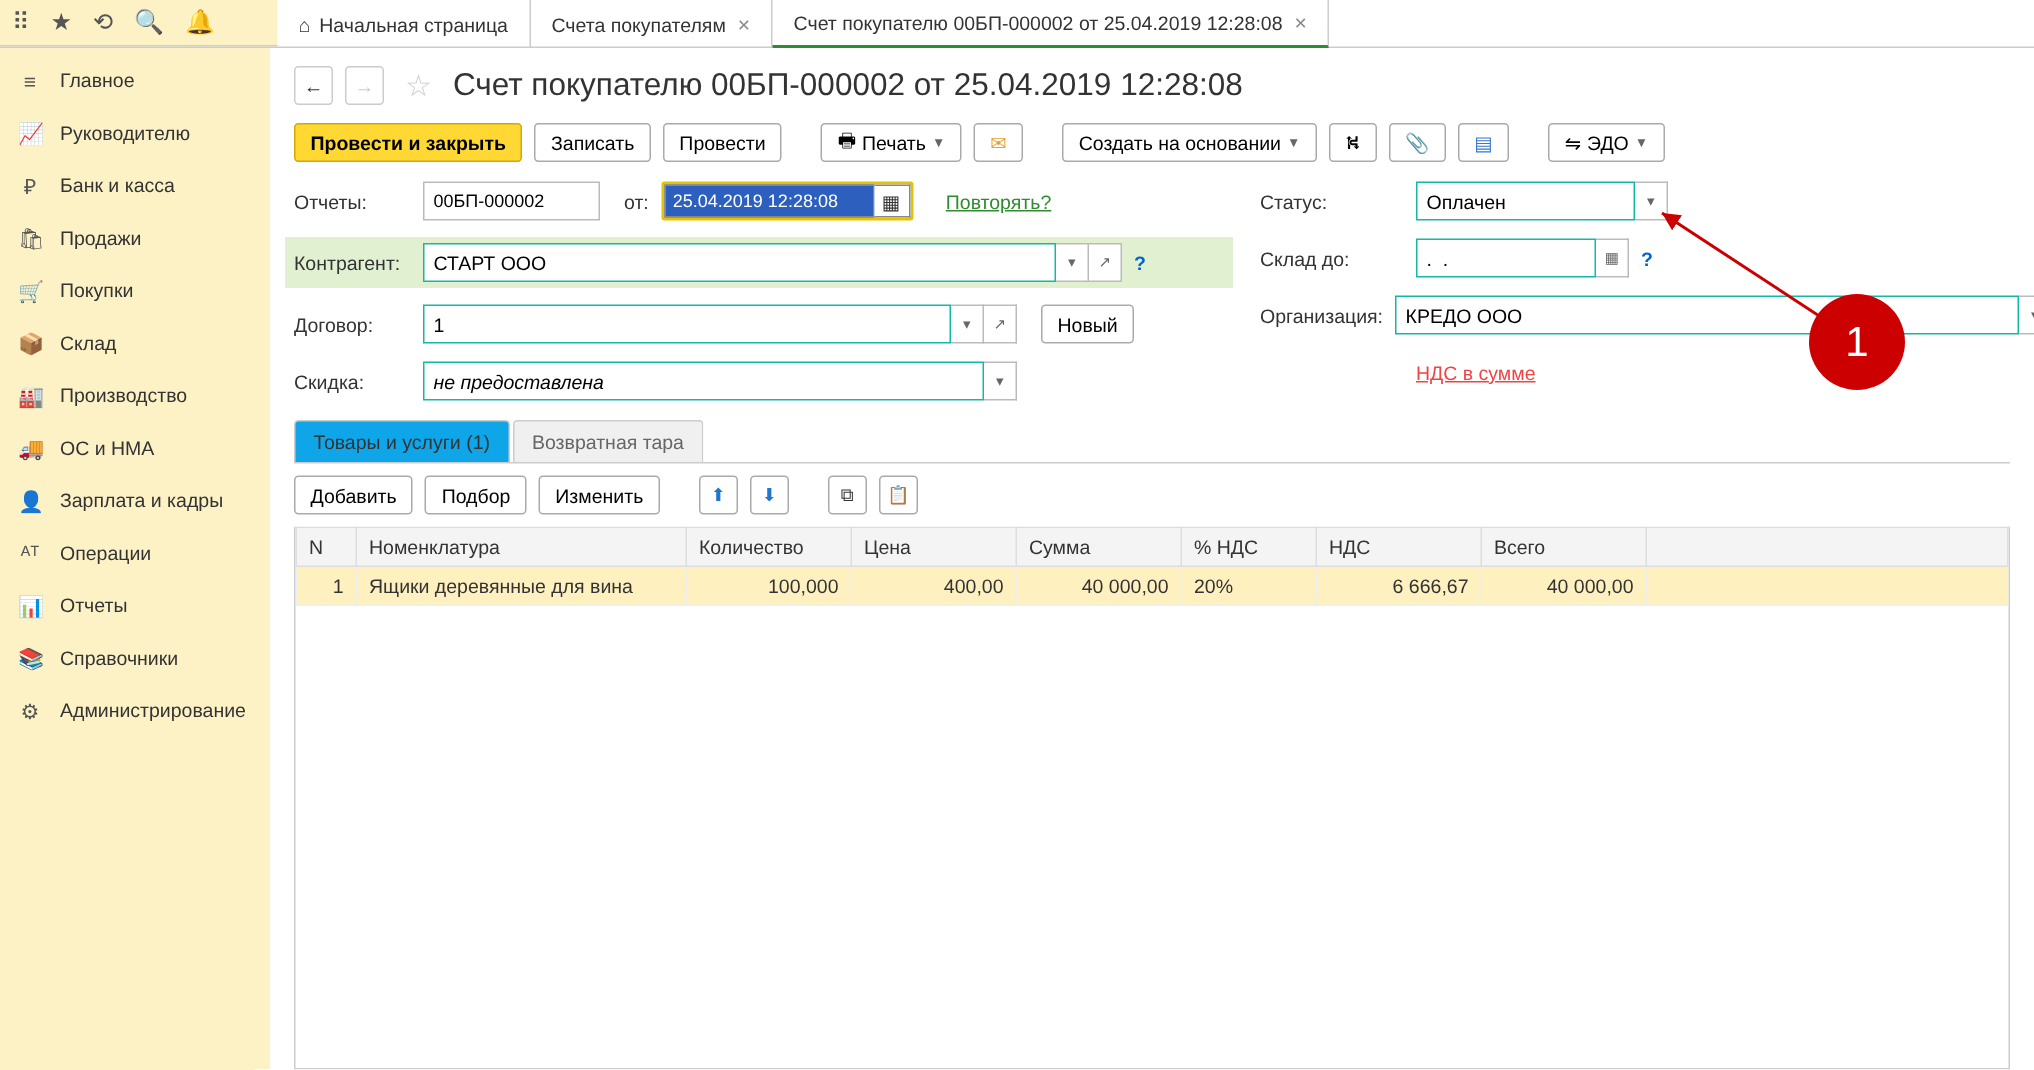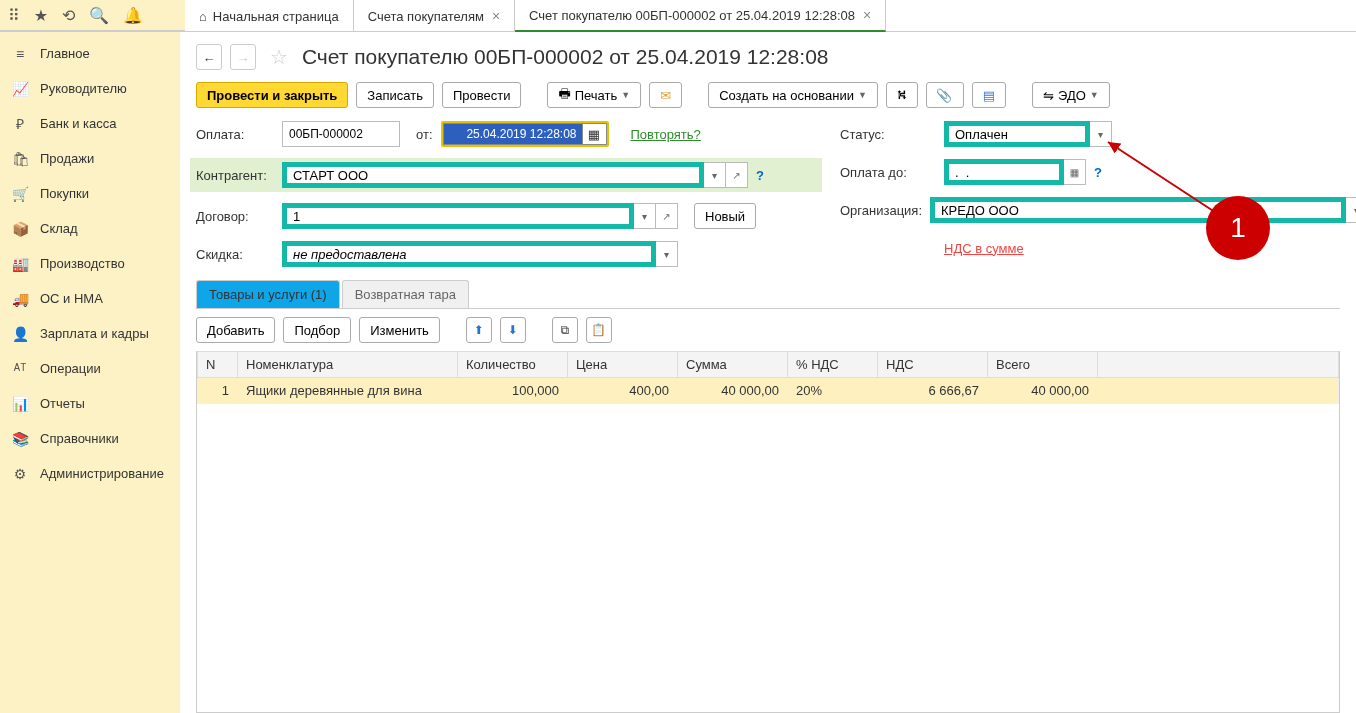--- a/index.html
+++ b/index.html
@@ -38,26 +38,26 @@
 
 
 .form-area { display: flex; gap: 24px; margin-bottom: 8px;}
 .form-col { display: flex; flex-direction: column; gap: 10px; }
 .form-row { display: flex; align-items: center; gap: 8px; min-height: 28px;}
 .lbl { width: 78px; color: #333;}
 .lbl2 { width: 96px;}
 .input { height: 26px; border: 1px solid #bbb; padding: 0 6px; background: #fff; font-size: 12px;}
 .input.num { width: 118px;}
 .date-wrap { display:flex; border: 2px solid #e6c300; border-radius: 2px; }
-.date-wrap input { border: 1px solid #888; background: #2d5fbf; color: #fff; height: 22px; padding: 0 5px; width: 140px; font-size: 12px; text-align: right;}
+.date-wrap input { border: 1px solid #888; background: #2d5fbf; color: #fff; height: 22px; padding: 0 5px; width: 140px; font-size: 12px;}
 .date-wrap .cal { width: 24px; border:1px solid #888; border-left:none; display:flex;align-items:center;justify-content:center; background:#fff;}
 .link { color: #ef4444; text-decoration: underline; cursor: pointer; }
 .help { color: #0066cc; cursor: pointer; font-weight: bold;}
 .combo { display: flex; }
-.combo input { border: 5px solid #14b8a6; height: 26px; padding: 0 6px; font-size:13px;}
+.combo input { border: 1px solid #14b8a6; height: 26px; padding: 0 6px; font-size:13px;}
 .combo .cbtn { width: 22px; height: 26px; border: 1px solid #bbb; border-left: none; background: #fff; display:flex;align-items:center;justify-content:center; font-size:10px; cursor:pointer; color:#666;}
 .row-highlight { background: #e0f0d0; padding: 4px 6px; margin: 0 -6px;}
 .form-left { flex: 0 0 620px;}
 
 
 .doc-tabs { display: flex; border-bottom: 1px solid #ccc; margin-top: 4px;}
 .doc-tab { padding: 6px 12px; border: 1px solid #ccc; border-bottom: none; background: #0ea5e9; cursor: pointer; margin-right: 2px; border-radius: 3px 3px 0 0;}
 .doc-tab.inactive { background: #f0f0f0; color: #666;}
 
 
@@ -198,21 +198,21 @@
         <button class="btn">
             <span>⇋</span> 
             <span>ЭДО</span>
             <small class="arrow">▼</small>
           </button>
       </div>
 
       <div class="form-area">
         <div class="form-col form-left">
           <div class="form-row">
-            <span class="lbl">Оплата:</span>
+            <span class="lbl">Отчеты:</span>
             <input class="input num" value="00БП-000002" style="">
             <span style="margin-left:8px">от:</span>
             <span class="date-wrap">
               <input value="25.04.2019 12:28:08" style="">
               <span class="cal">▦</span>
             </span>
             <span class="link" style="margin-left:14px; color:#2e8b2e">Повторять?</span>
           </div>
           <div class="form-row row-highlight">
             <span class="lbl">Контрагент:</span>
@@ -243,21 +243,21 @@
 
         <div class="form-col" style="margin-left:auto; width:500px">
           <div class="form-row">
             <span class="lbl2">Статус:</span>
             <div class="combo">
               <input style="width: 146px;" value="Оплачен">
               <span class="cbtn">▾</span>
             </div>
           </div>
           <div class="form-row">
-            <span class="lbl2">Оплата до:</span>
+            <span class="lbl2">Склад до:</span>
             <div class="combo">
               <input style="width: 120px;" value=".  .">
               <span class="cbtn">▦</span>
             </div>
             <span class="help">?</span>
           </div>
           <div class="form-row">
             <span class="lbl2">Организация:</span>
             <div class="combo">
               <input style="width: 416px;" value="КРЕДО ООО">

